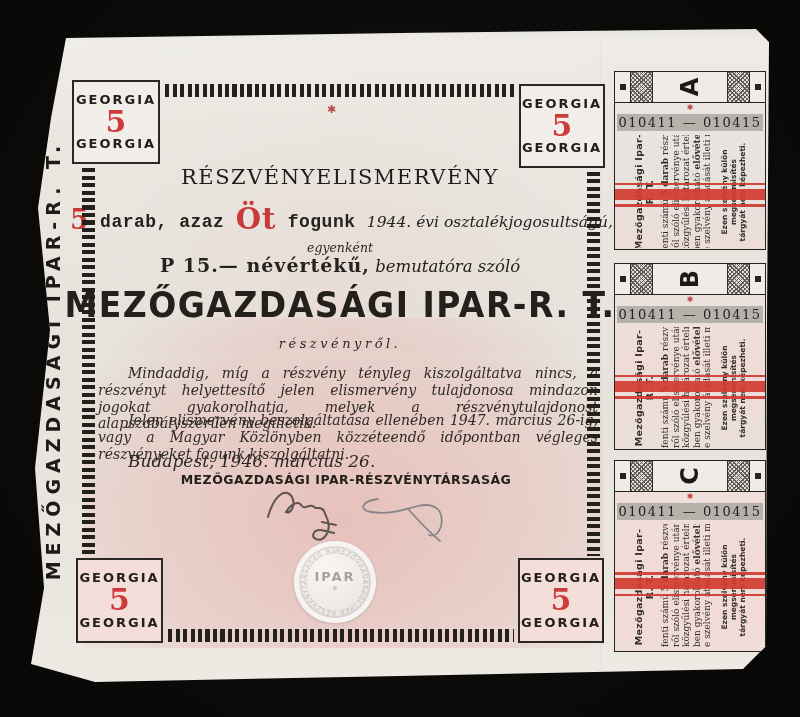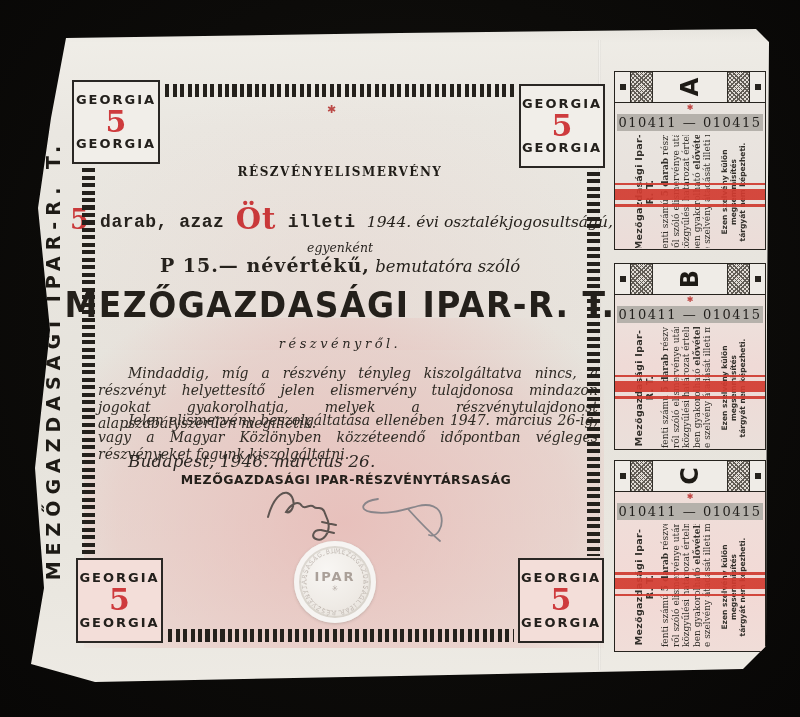--- a/index.html
+++ b/index.html
@@ -37,21 +37,21 @@
   .dash-h{position:absolute;height:13px;z-index:2;
           background:repeating-linear-gradient(90deg,#24211c 0 4px,transparent 4px 7.5px);}
   .dash-v{position:absolute;width:13px;z-index:2;
           background:repeating-linear-gradient(180deg,#24211c 0 4px,transparent 4px 7.5px);}
   
   .serial-band{position:absolute;left:242px;top:121px;width:196px;height:23px;
           background:#b7b3ad;display:flex;align-items:center;justify-content:center;
           font-size:16px;letter-spacing:3px;color:#211f1c;box-shadow:0 0 2px rgba(0,0,0,.2);}
   .serial-star{position:absolute;left:327px;top:103px;font-size:11px;color:#bb4a47;}
   .doc-type{position:absolute;left:90px;top:165px;width:500px;text-align:center;
-          font-weight:bold;font-size:12px;letter-spacing:1.5px;color:#1f1c17;}
+          font-weight:normal;font-size:21px;letter-spacing:1.5px;color:#1f1c17;}
   .qty{position:absolute;left:70px;top:202px;width:540px;text-align:center;white-space:nowrap;
           font-size:17px;color:#26221d;}
   .qty .n5{font-weight:bold;font-size:27px;color:#c9393a;vertical-align:-2px;}
   .qty .bd{font-weight:bold;font-size:18px;letter-spacing:.5px;font-family:Liberation Mono, monospace;}
   .qty .ot{font-weight:bold;font-size:29px;color:#c9393a;vertical-align:-2px;letter-spacing:1px;}
   .qty .it{font-style:italic;font-size:15.5px;}
   .each{position:absolute;left:90px;top:240px;width:500px;text-align:center;
           font-style:italic;font-size:12.5px;}
   .value{position:absolute;left:70px;top:254px;width:540px;text-align:center;white-space:nowrap;color:#26221d;}
   .value .bd{font-weight:bold;font-size:19px;letter-spacing:1px;}
@@ -151,21 +151,21 @@
     <div class="stamp pinked" style="left:518px;top:558px;width:86px;height:85px;">
       <span class="ln">GEORGIA</span>
       <span class="num">5</span>
       <span class="ln">GEORGIA</span>
     </div>
 
     <div class="serial-star">✱</div>
 
     <div class="doc-type">RÉSZVÉNYELISMERVÉNY</div>
 
-    <div class="qty"><span class="n5">5</span><span class="bd"> darab, azaz </span><span class="ot">Öt</span><span class="bd"> illeti </span><span class="it">1944. évi osztalékjogosultságú,</span></div>
+    <div class="qty"><span class="n5">5</span><span class="bd"> darab, azaz </span><span class="ot">Öt</span><span class="bd"> fogunk </span><span class="it">1944. évi osztalékjogosultságú,</span></div>
 
     <div class="each">egyenként</div>
 
     <div class="value"><span class="bd">P 15.— névértékű,</span><span class="it"> bemutatóra szóló</span></div>
 
     <div class="big-title">MEZŐGAZDASÁGI IPAR-R. T.</div>
     <div class="about">részvényről.</div>
 
     <div class="para p1">Mindaddig, míg a részvény tényleg kiszolgáltatva nincs, a részvényt helyettesítő jelen elismervény tulajdonosa mindazon jogokat gyakorolhatja, melyek a részvénytulajdonost alapszabályszerűen megilletik.</div>
     <div class="para p2">Jelen elismervény beszolgáltatása ellenében 1947. március 26-ig, vagy a Magyar Közlönyben közzéteendő időpontban végleges részvényeket fogunk kiszolgáltatni.</div>

